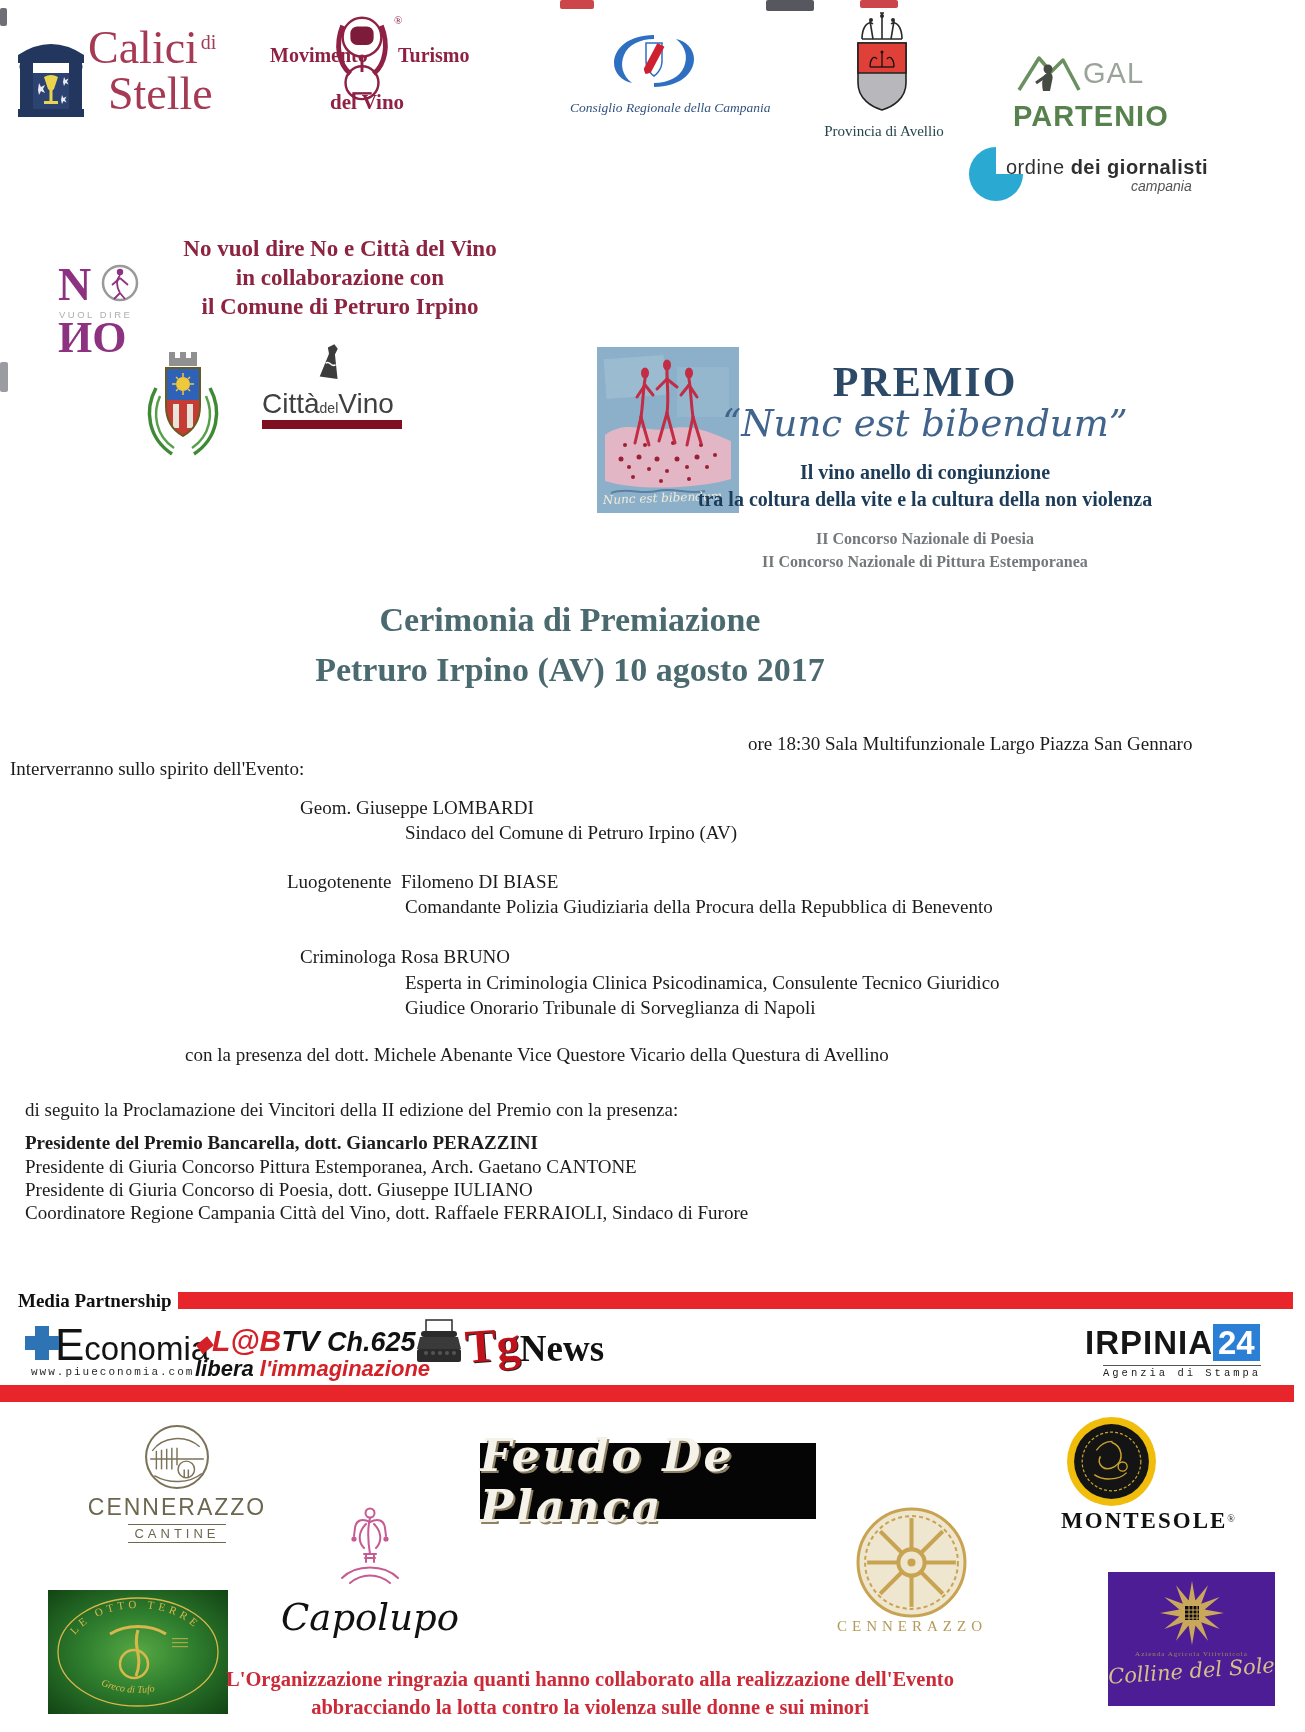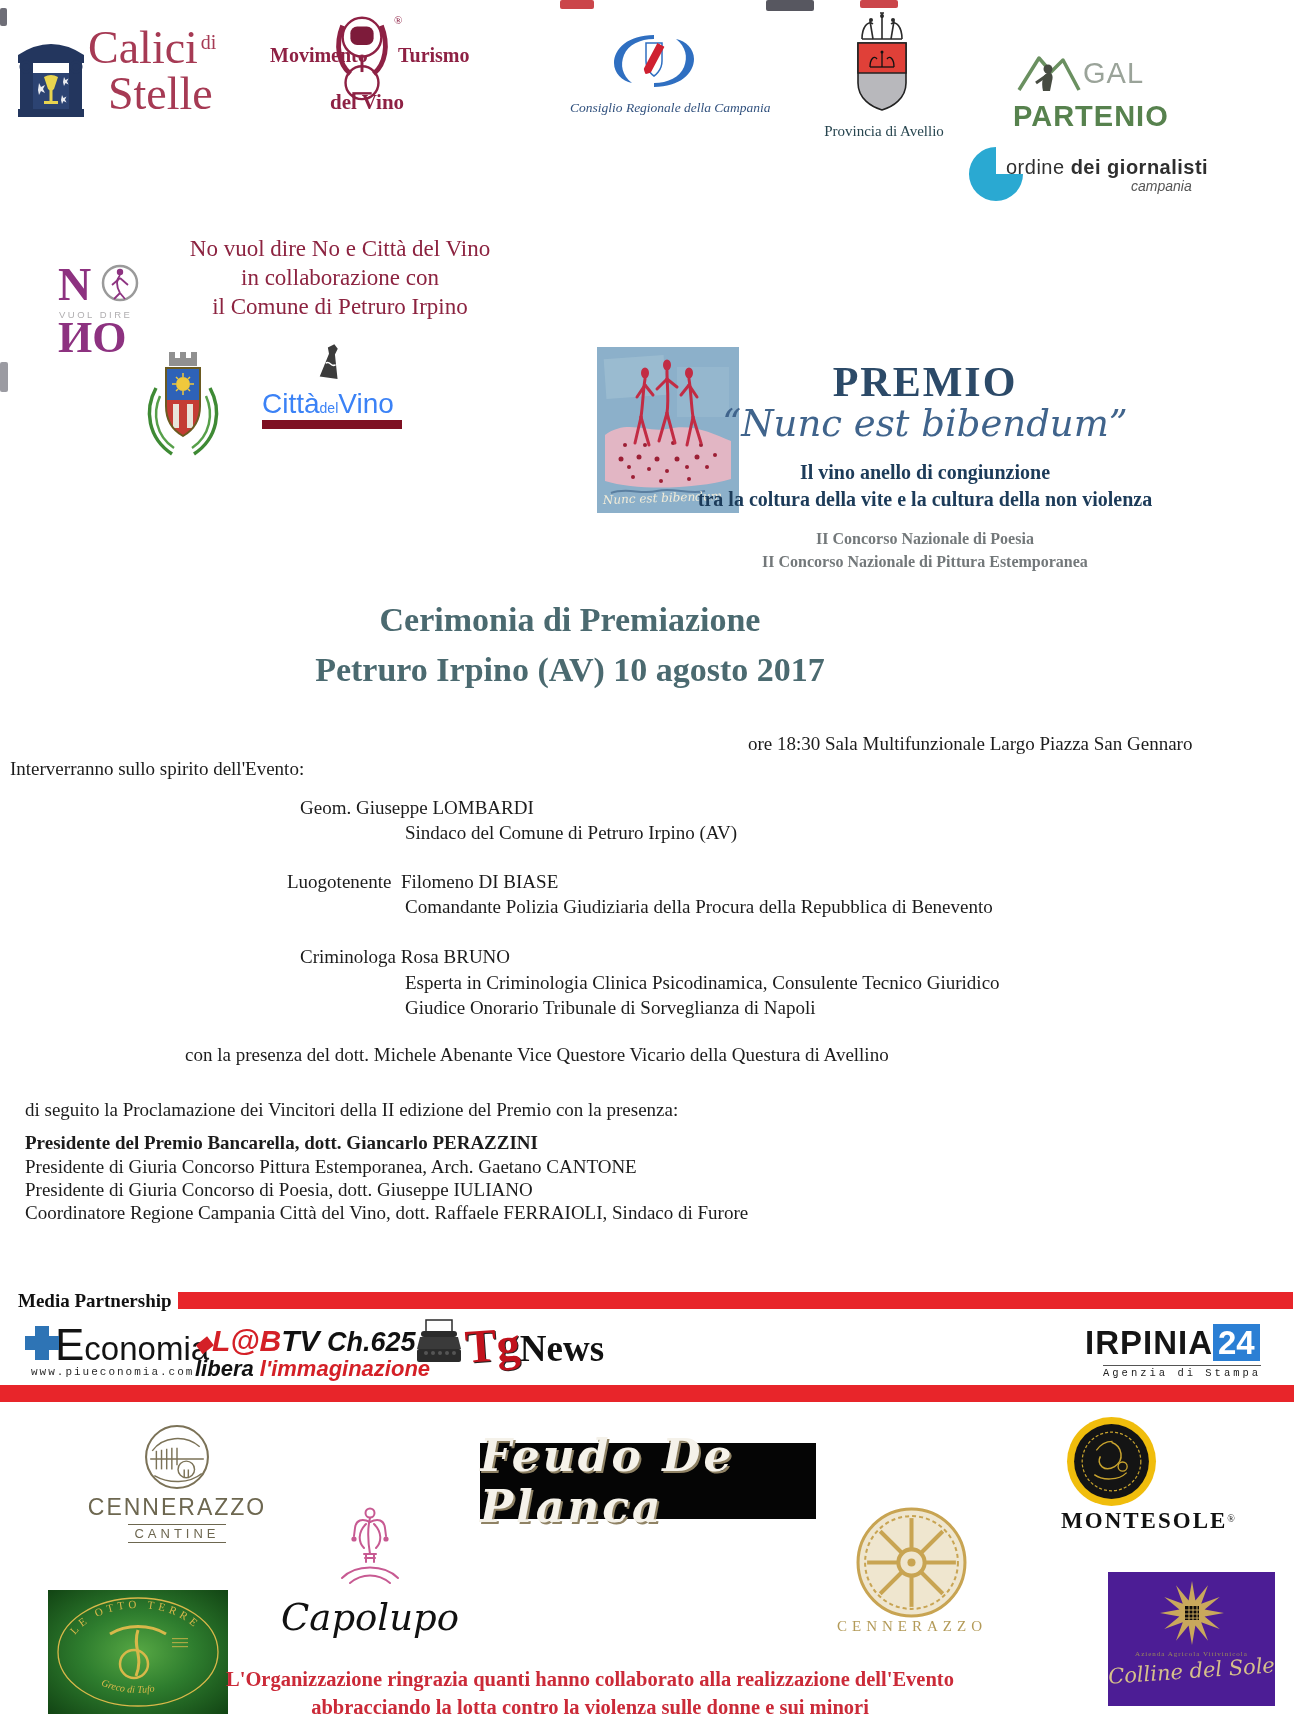--- a/index.html
+++ b/index.html
@@ -21,22 +21,22 @@
   .consiglio-cap{font-style:italic;font-size:13.5px;color:#31517e;white-space:nowrap;}
   .prov-cap{font-size:15px;color:#27454f;white-space:nowrap;}
   .gal-txt{font-size:29px;letter-spacing:1px;}
   .gal-w1{color:#9aa399;font-weight:400;}
   .gal-w2{color:#57824e;font-weight:bold;}
   .odg-line1{font-size:20px;color:#2f2f2f;letter-spacing:.5px;}
   .odg-b{font-weight:bold;}
   .odg-line2{font-style:italic;font-size:14px;color:#555;}
 
   
-  .org-title{font-size:23px;font-weight:normal;color:#8c2340;line-height:29px;}
-  .cdv-txt{color:#3b82f6;font-family:"Liberation Sans",sans-serif;font-weight:300;}
+  .org-title{font-size:23px;font-weight:bold;color:#8c2340;line-height:29px;}
+  .cdv-txt{color:#404040;font-family:"Liberation Sans",sans-serif;font-weight:300;}
   .cdv-citta{font-size:28px;}
   .cdv-del{font-size:14px;}
   .cdv-vino{font-size:28px;}
   .cdv-band{background:#7e1022;height:9px;}
 
   
   .premio-title{font-size:42px;font-weight:bold;letter-spacing:2px;color:#2c4a68;}
   .premio-motto{font-size:37px;font-style:italic;color:#40648c;font-family:"DejaVu Serif",serif;}
   .premio-line{font-size:20px;font-weight:bold;color:#1c3b59;}
   .premio-contest{font-size:16px;font-weight:bold;color:#73787a;}

